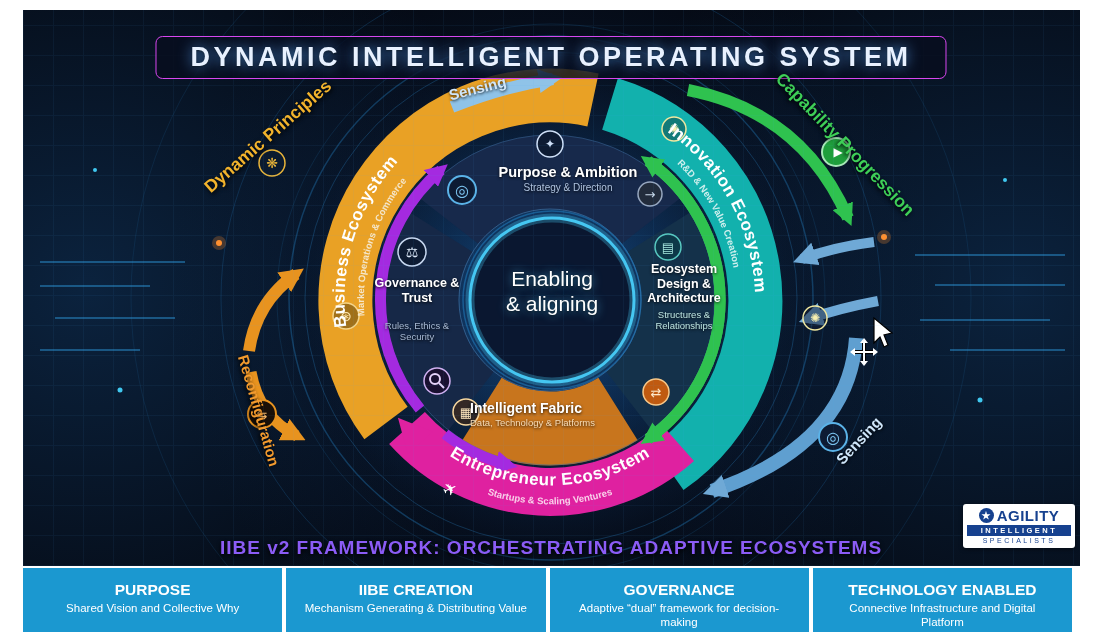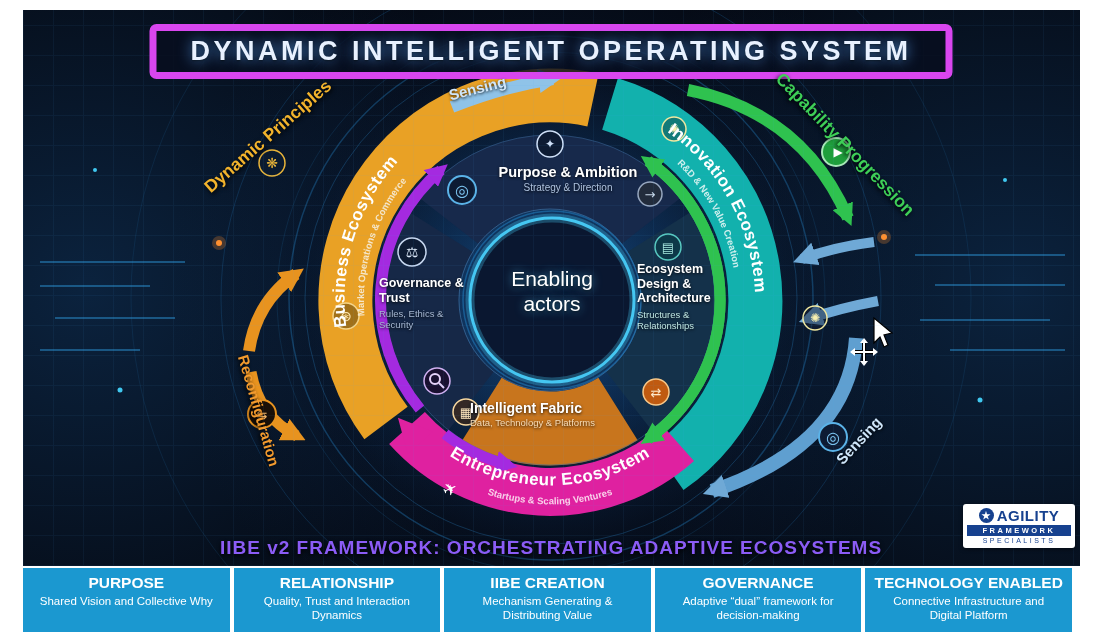--- a/index.html
+++ b/index.html
@@ -9,36 +9,36 @@
         background:
           radial-gradient(circle at 50% 52%, rgba(28,92,160,.55), rgba(12,36,70,.28) 40%, rgba(4,10,22,0) 64%),
           radial-gradient(circle at 6% 50%, rgba(24,86,150,.35), transparent 42%),
           radial-gradient(circle at 94% 50%, rgba(24,86,150,.35), transparent 42%),
           #04070f;}
   .dark::after{content:"";position:absolute;inset:0;pointer-events:none;opacity:.06;
         background:
           repeating-linear-gradient(90deg, #4ab0ff 0 1px, transparent 1px 30px),
           repeating-linear-gradient(0deg, #4ab0ff 0 1px, transparent 1px 30px);}
   .dark svg{position:absolute;inset:0;}
-  .title-panel{position:absolute;left:50%;top:24px;transform:translateX(-50%);
-        padding:5px 34px;background:rgba(7,13,30,.82);border:7px solid #d946ef;border-radius:7px;
+  .title-panel{position:absolute;left:50%;top:36px;transform:translateX(-50%);
+        padding:5px 34px;background:rgba(7,13,30,.82);border:1px solid #d946ef;border-radius:7px;
         color:#e8f1ff;font-size:27px;font-weight:bold;letter-spacing:3.5px;white-space:nowrap;
         text-shadow:0 0 14px rgba(90,170,255,.8),0 1px 2px #000;}
   .lbl{position:absolute;color:#fff;text-shadow:0 1px 3px rgba(0,0,0,.85);}
   .seg-title{font-weight:bold;}
   .center-text{left:482px;top:266px;width:140px;text-align:center;font-weight:normal;
         font-size:21px;line-height:25px;color:#fff;
         text-shadow:0 0 10px rgba(80,200,255,.7),0 1px 3px #000;}
   .purpose{left:473px;top:164px;width:190px;text-align:center;}
   .purpose .seg-title{font-size:14.5px;}
   .purpose .seg-sub{font-size:10px;color:#aec2de;margin-top:2px;}
-  .gov{left:379px;top:276px;width:96px;text-align:left;}
+  .gov{left:369px;top:276px;width:96px;text-align:center;}
   .gov .seg-title{font-size:12.5px;line-height:14.5px;}
-  .gov .seg-sub{font-size:9.5px;line-height:11px;color:#a6b8d2;margin-top:3px;}
-  .design{left:637px;top:262px;width:94px;text-align:left;}
+  .gov .seg-sub{font-size:9.5px;line-height:11px;color:#a6b8d2;margin-top:15px;}
+  .design{left:637px;top:262px;width:94px;text-align:center;}
   .design .seg-title{font-size:12.5px;line-height:14.5px;}
   .design .seg-sub{font-size:9.5px;line-height:11px;color:#bfe6e2;margin-top:3px;}
   .fabric{left:470px;top:400px;width:180px;}
   .fabric .seg-title{font-size:14px;}
   .fabric .seg-sub{font-size:9.5px;color:#f8ddb8;margin-top:1px;}
   .flow{font-weight:bold;}
   .sensing-top{left:448px;top:77px;width:80px;transform:rotate(-14deg);font-size:15px;color:#cfe6fa;}
   .sensing-right{left:826px;top:424px;width:80px;transform:rotate(-47deg);font-size:15px;color:#cfe6fa;}
   .dyn{left:168px;top:126px;width:200px;text-align:center;transform:rotate(-41deg);
        font-size:17.5px;color:#f2b32c;text-shadow:0 2px 4px #000;}
@@ -52,21 +52,21 @@
   .logo{position:absolute;left:963px;top:504px;width:112px;background:#fff;border-radius:3px;
        padding:3px 4px 4px 4px;box-shadow:0 1px 4px rgba(0,0,0,.5);text-align:center;box-sizing:border-box;}
   .logo-row1{display:flex;align-items:center;justify-content:center;gap:3px;
        color:#16418f;font-weight:bold;font-size:15px;letter-spacing:.5px;}
   .logo-star{display:inline-block;width:15px;height:15px;border-radius:50%;background:#16418f;
        color:#fff;font-size:10px;line-height:15px;}
   .logo-row2{background:#16418f;color:#fff;font-size:7.5px;font-weight:bold;letter-spacing:2.5px;
        padding:1px 0;margin-top:1px;}
   .logo-row3{color:#16418f;font-size:7px;letter-spacing:2.5px;margin-top:1px;}
   .footer{position:absolute;left:23px;top:568px;width:1049px;height:64px;display:flex;gap:4px;}
-  .card{flex:1;background:#1b98d0;color:#fff;text-align:center;padding-top:6px;box-sizing:border-box;}
+  .card{flex:1;background:#1b98d0;color:#fff;text-align:center;padding-top:13px;box-sizing:border-box;}
   .card-title{font-size:15.5px;font-weight:bold;margin-bottom:3px;}
   .card-sub{font-size:11.5px;line-height:13.5px;padding:0 14px;}
   .ring-title{font:bold 17px "Liberation Sans",sans-serif;fill:#ffffff;text-anchor:middle;letter-spacing:.5px;}
   .ring-sub{font:bold 9.5px "Liberation Sans",sans-serif;text-anchor:middle;opacity:.95;}
   .icon-glyph{font-family:"DejaVu Sans",sans-serif;text-anchor:middle;dominant-baseline:central;}
 </style>
 </head>
 <body>
 
 <div class="canvas">
@@ -263,50 +263,46 @@
     <div class="seg-title">Ecosystem Design &amp; Architecture</div>
     <div class="seg-sub">Structures &amp; Relationships</div>
   </div>
   <div class="lbl fabric">
     <div class="seg-title">Intelligent Fabric</div>
     <div class="seg-sub">Data, Technology &amp; Platforms</div>
   </div>
 
   <div class="lbl center-text">
     <span style="display:block">Enabling</span>
-    <span style="display:block">actors</span>
+    <span style="display:block">&amp; aligning</span>
   </div>
 
   <div class="lbl flow sensing-top">Sensing</div>
   <div class="lbl flow sensing-right">Sensing</div>
   <div class="lbl flow dyn">Dynamic Principles</div>
   <div class="lbl flow cap">Capability Progression</div>
   <div class="lbl flow recon">Reconfiguration</div>
 
   <div class="caption">IIBE v2 FRAMEWORK: ORCHESTRATING ADAPTIVE ECOSYSTEMS</div>
 
   <div class="logo">
     <div class="logo-row1">
       <span class="logo-star">★</span>
       <span>AGILITY</span>
     </div>
-    <div class="logo-row2">FRAMEWORK</div>
+    <div class="logo-row2">INTELLIGENT</div>
     <div class="logo-row3">SPECIALISTS</div>
   </div>
 
   <div class="footer">
     <div class="card">
       <div class="card-title">PURPOSE</div>
       <div class="card-sub">Shared Vision and Collective Why</div>
     </div>
     <div class="card">
-      <div class="card-title">RELATIONSHIP</div>
-      <div class="card-sub">Quality, Trust and Interaction Dynamics</div>
-    </div>
-    <div class="card">
       <div class="card-title">IIBE CREATION</div>
       <div class="card-sub">Mechanism Generating &amp; Distributing Value</div>
     </div>
     <div class="card">
       <div class="card-title">GOVERNANCE</div>
       <div class="card-sub">Adaptive “dual” framework for decision-making</div>
     </div>
     <div class="card">
       <div class="card-title">TECHNOLOGY ENABLED</div>
       <div class="card-sub">Connective Infrastructure and Digital Platform</div>

